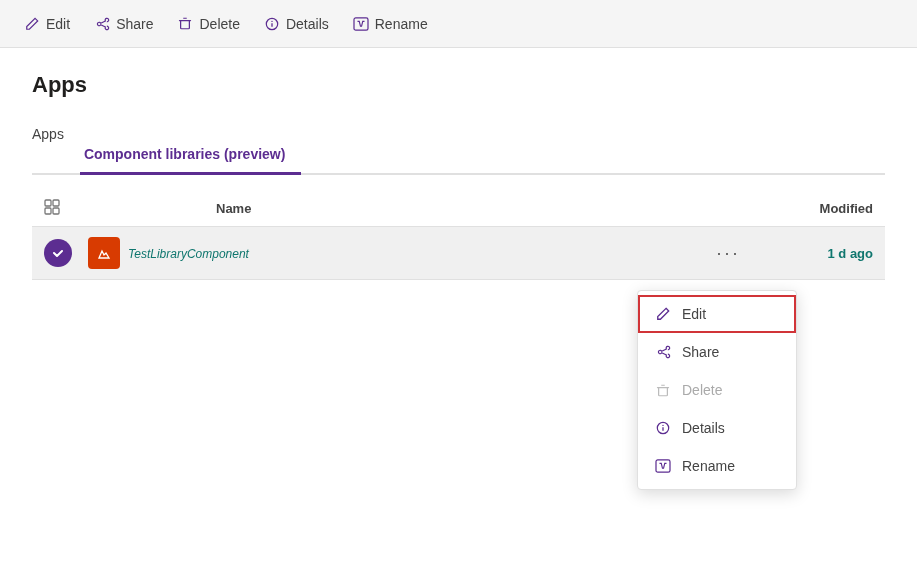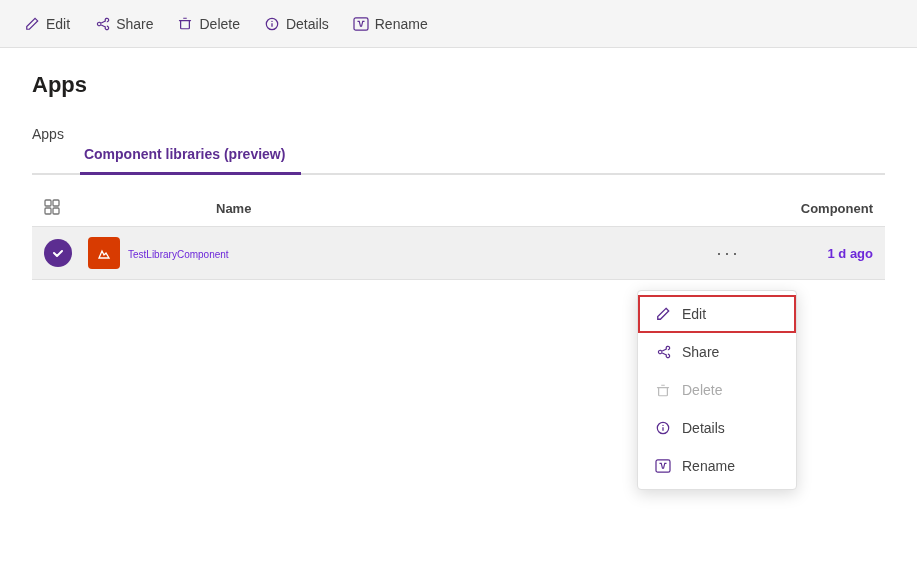--- a/index.html
+++ b/index.html
@@ -122,36 +122,37 @@
       border-radius: 4px;
       background: #d83b01;
       display: flex;
       align-items: center;
       justify-content: center;
       color: white;
       font-size: 14px;
     }
 
     .row-name {
-      font-size: 10px;
+      font-size: 12px;
       font-weight: 500;
-      color: #6d28d9;
+      color: #0f766e;
+      font-style: italic;
     }
 
     .dots-btn {
       font-size: 18px;
       color: #555;
       cursor: pointer;
       text-align: center;
       letter-spacing: 2px;
     }
 
     .modified-text {
       font-size: 13px;
-      color: #6d28d9;
+      color: #0f766e;
       text-align: right;
     }
 
     
     .context-menu {
       position: absolute;
       right: 120px;
       top: 290px;
       background: #fff;
       border: 1px solid #e0e0e0;
@@ -268,21 +269,21 @@
         <svg width="16" height="16" viewBox="0 0 16 16" fill="none">
           <rect x="1" y="1" width="6" height="6" rx="1" stroke="#777" stroke-width="1.3" fill="none"></rect>
           <rect x="9" y="1" width="6" height="6" rx="1" stroke="#777" stroke-width="1.3" fill="none"></rect>
           <rect x="1" y="9" width="6" height="6" rx="1" stroke="#777" stroke-width="1.3" fill="none"></rect>
           <rect x="9" y="9" width="6" height="6" rx="1" stroke="#777" stroke-width="1.3" fill="none"></rect>
         </svg>
       </div>
       <div class="col-icon"></div>
       <div class="col-name">Name</div>
       <div class="col-dots"></div>
-      <div class="col-modified">Component</div>
+      <div class="col-modified">Modified</div>
     </div>
 
     <div class="table-row">
       <div class="col-check">
         <div class="check-circle">
           <svg width="14" height="14" viewBox="0 0 14 14" fill="none">
             <path d="M3 7l3 3 5-5" stroke="white" stroke-width="2" stroke-linecap="round" stroke-linejoin="round"></path>
           </svg>
         </div>
       </div>

